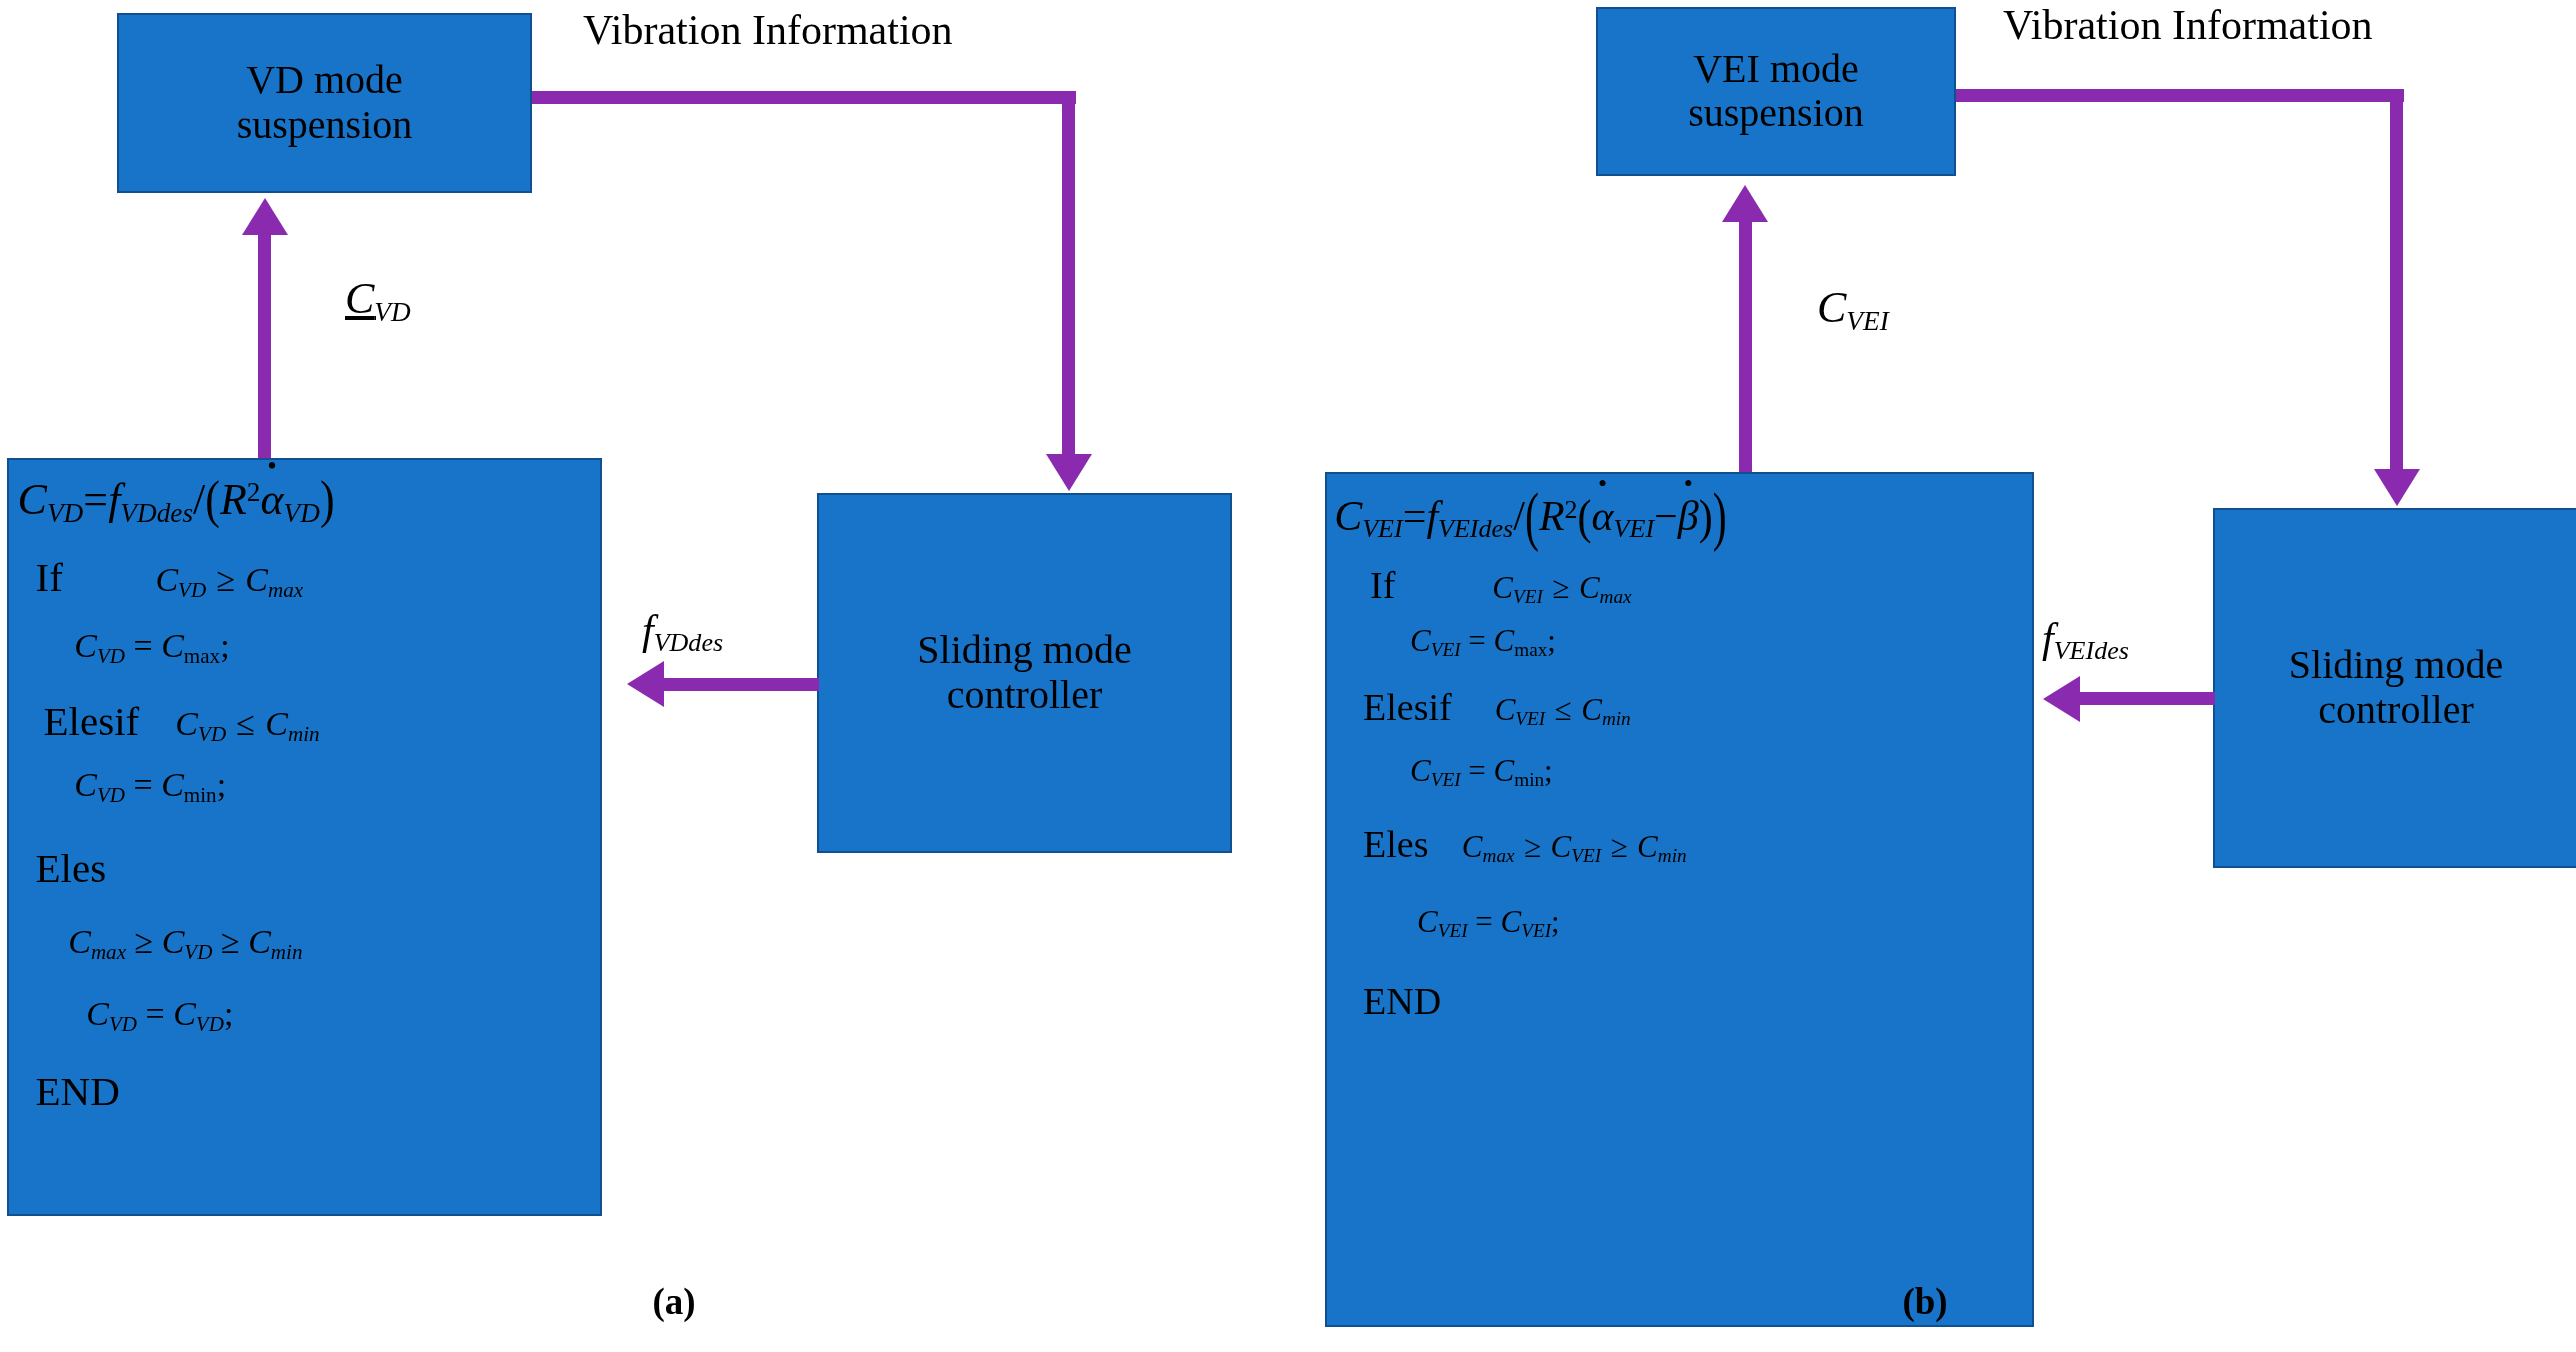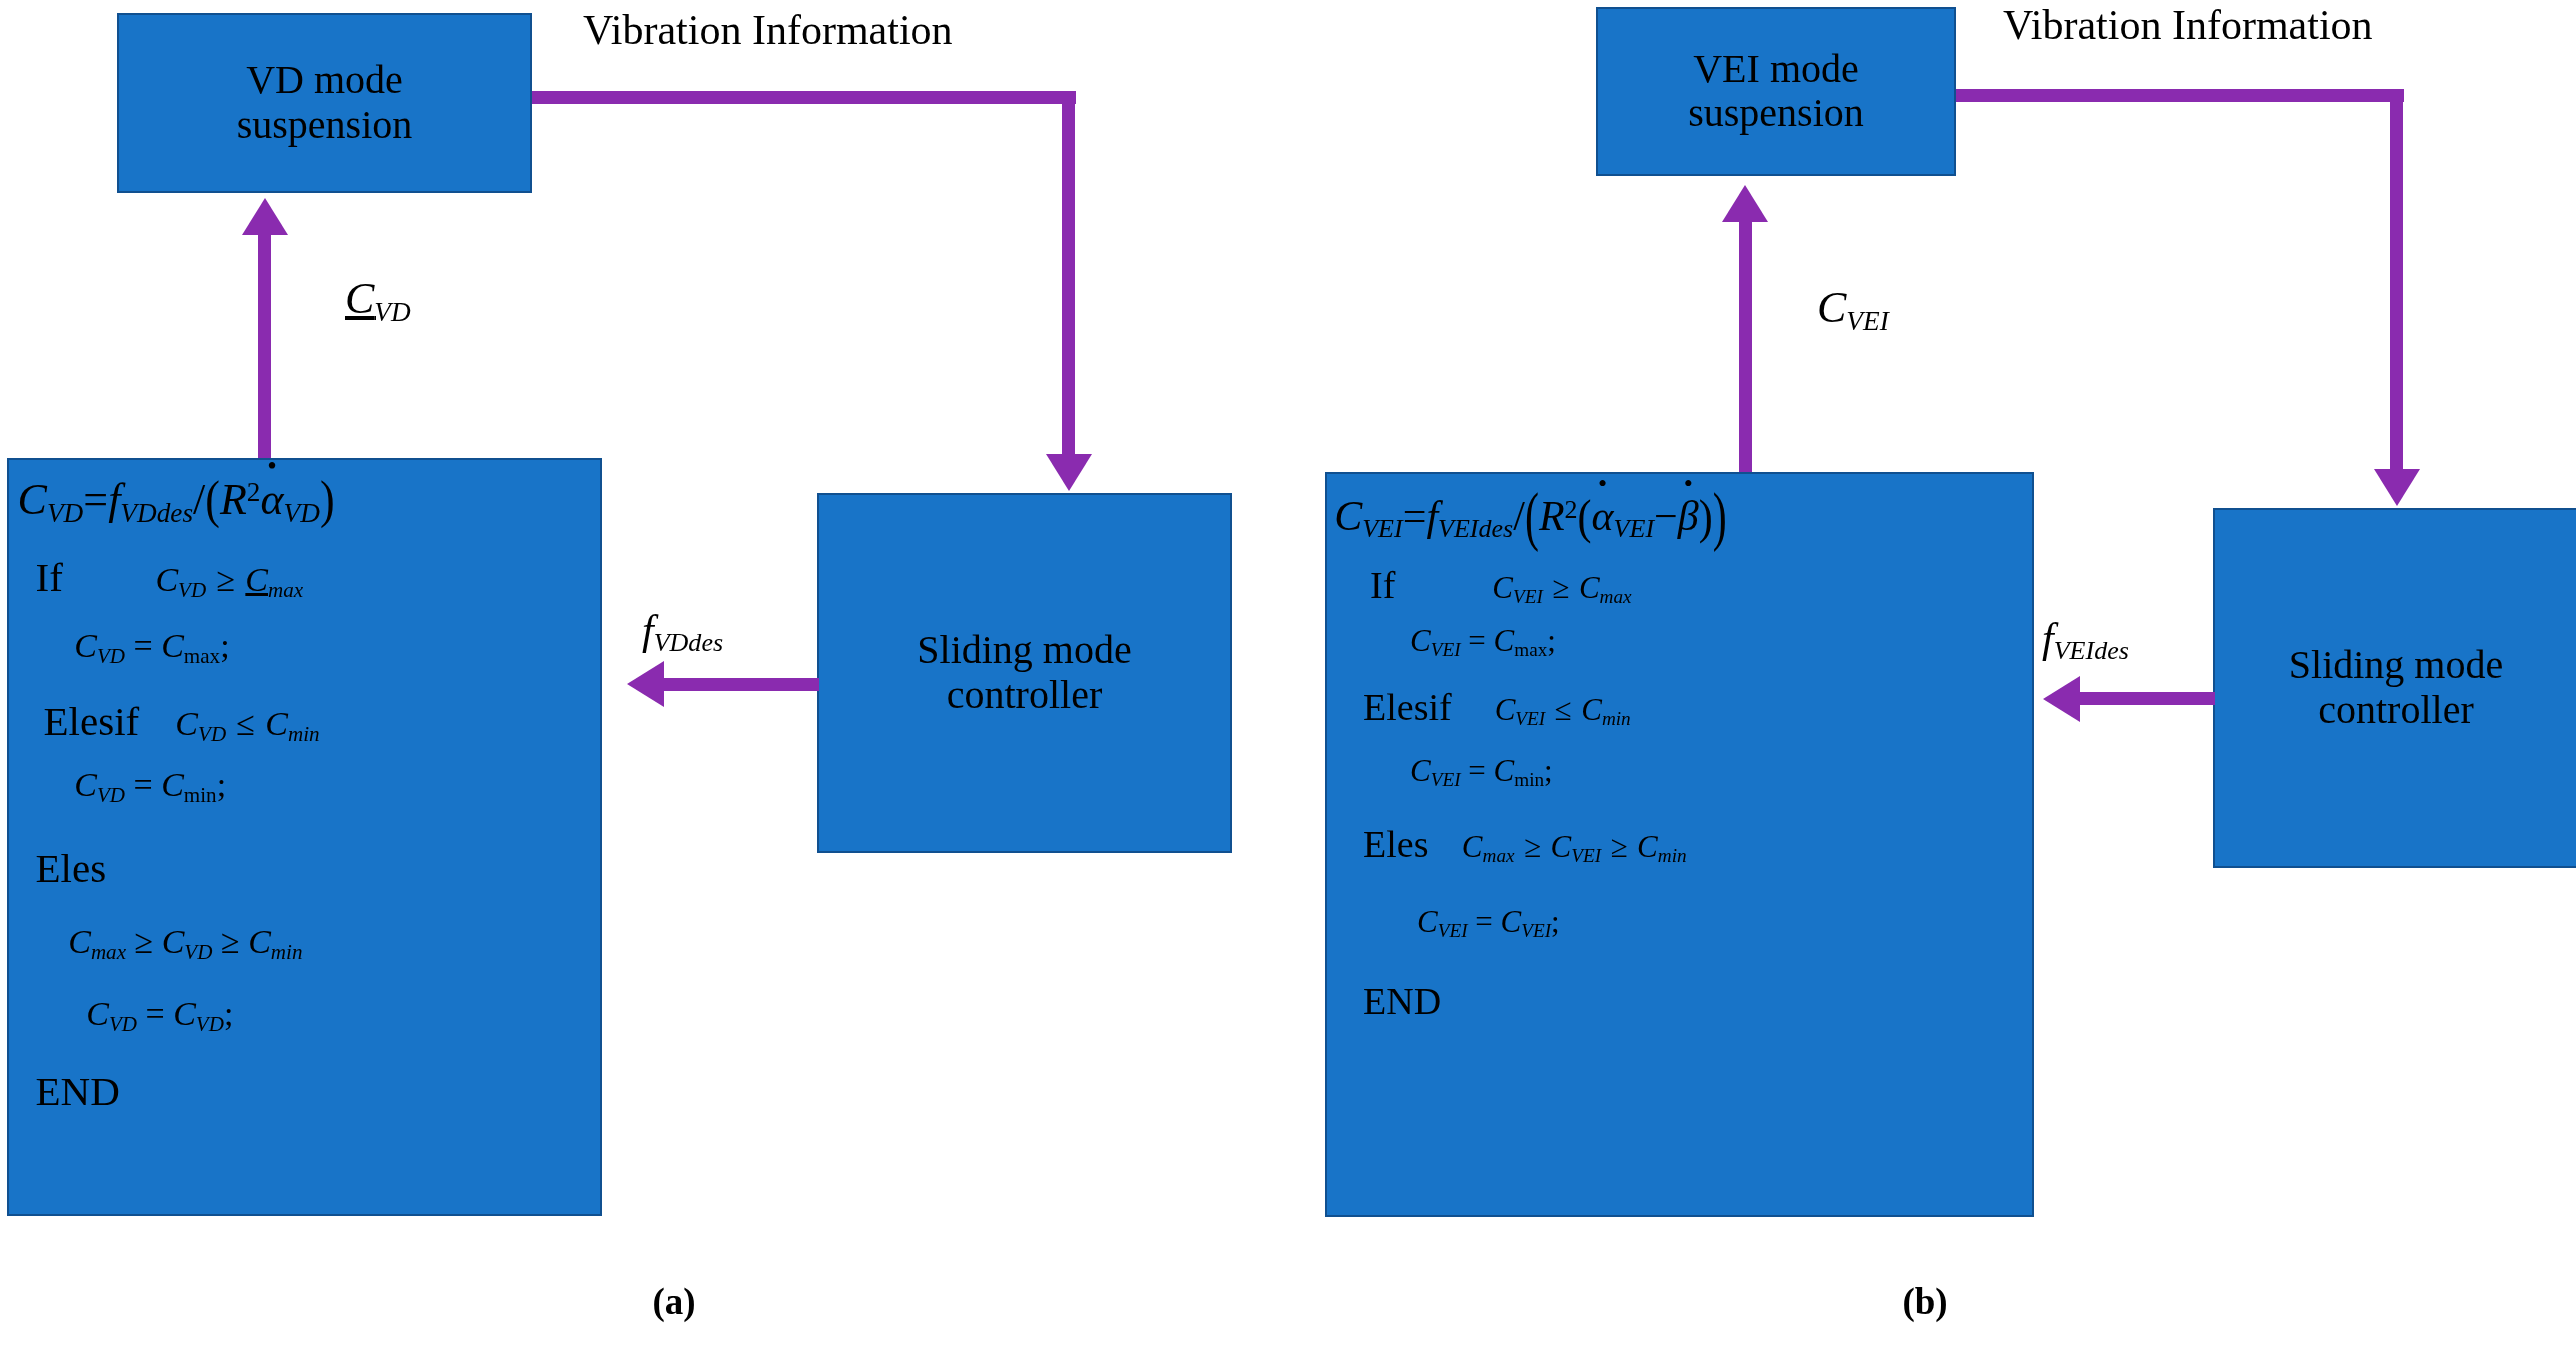--- a/index.html
+++ b/index.html
@@ -94,21 +94,21 @@
 
         <div class="algo-line mathi" style="left:8.4px;top:14.4px;font-size:44px;">
           <span>C</span><sub>VD</sub><span class="mathr">=</span><span>f</span><sub>VDdes</sub><span class="mathr">/</span><span class="midparen mathr">(</span><span>R</span><sup>2</sup><span class="dotted"><span class="dot mathr">•</span><span>α</span></span><sub>VD</sub><span class="midparen mathr">)</span>
         </div>
 
         <div class="algo-line" style="left:26.4px;top:93px;font-size:41px;">
           <span class="mathr">If</span>
           <span style="display:inline-block;width:72px;"></span>
           <span class="mathi" style="font-size:34px;"><span>C</span><sub>VD</sub></span>
           <span class="mathr" style="font-size:34px;">≥</span>
-          <span class="mathi" style="font-size:34px;text-decoration:underline;"><span>C</span><sub>max</sub></span>
+          <span class="mathi" style="font-size:34px;"><span>C</span><sub>max</sub></span>
         </div>
 
         <div class="algo-line mathi" style="left:65px;top:167px;font-size:34px;">
           <span>C</span><sub>VD</sub>
           <span class="mathr">=</span>
           <span>C</span><sub class="rm">max</sub><span class="mathr">;</span>
         </div>
 
         <div class="algo-line" style="left:26.4px;top:237px;font-size:41px;margin-left:8px;">
           <span class="mathr">Elesif</span>
@@ -174,21 +174,21 @@
         <span>controller</span>
       </div>
     </div>
 
     <div class="arrow-seg" style="left:792px;top:692px;width:135px;height:13.2px;"></div>
     <div class="arrow-head head-left" style="left:755px;top:676px;"></div>
     <div class="free-label mathi" style="left:754px;top:614px;font-size:42px;">
       <span>f</span><sub>VEIdes</sub>
     </div>
 
-    <div class="box algo-box" style="left:37px;top:472px;width:709px;height:745px;">
+    <div class="box algo-box" style="left:37px;top:472px;width:709px;height:855px;">
       <div class="algo-body">
 
         <div class="algo-line mathi" style="left:7.2px;top:18px;font-size:42px;">
           <span>C</span><sub>VEI</sub><span class="mathr">=</span><span>f</span><sub>VEIdes</sub><span class="mathr">/</span><span class="bigparen mathr">(</span><span>R</span><sup>2</sup><span class="midparen mathr">(</span><span class="dotted"><span class="dot mathr">•</span><span>α</span></span><sub>VEI</sub><span class="mathr">−</span><span class="dotted"><span class="dot mathr">•</span><span>β</span></span><span class="midparen mathr">)</span><span class="bigparen mathr">)</span>
         </div>
 
         <div class="algo-line" style="left:43px;top:89px;font-size:38px;">
           <span class="mathr">If</span>
           <span style="display:inline-block;width:78px;"></span>
           <span class="mathi" style="font-size:31px;"><span>C</span><sub>VEI</sub></span>

